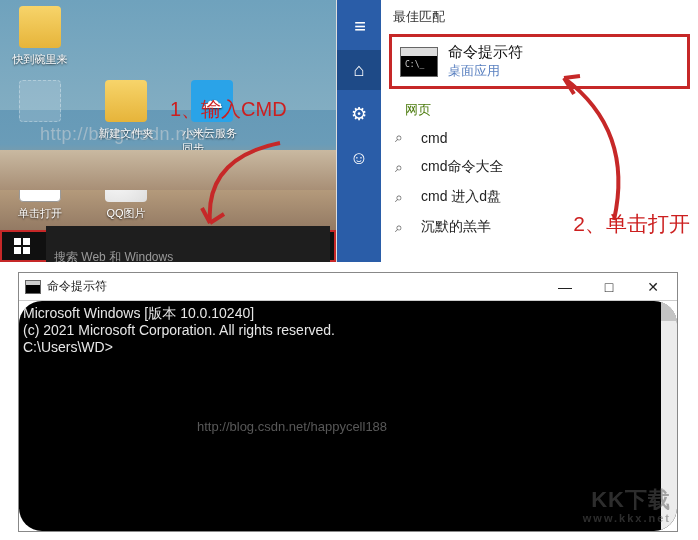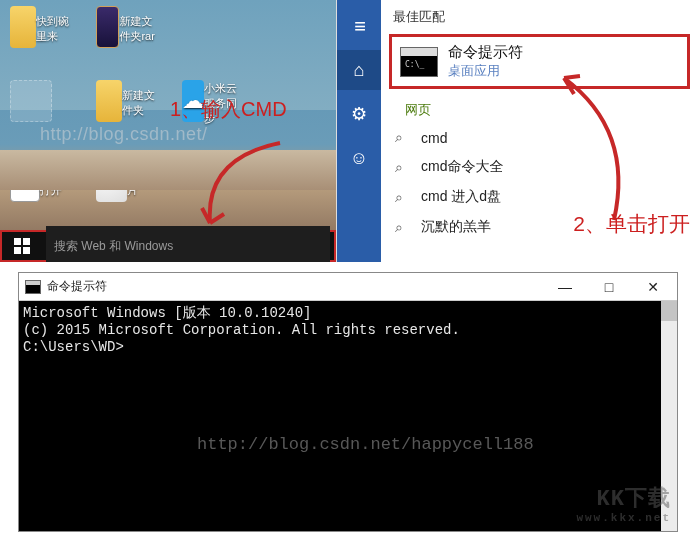--- a/index.html
+++ b/index.html
@@ -9,32 +9,32 @@
   .top-section { display: flex; height: 262px; }
 
   
   .desktop { width: 336px; height: 262px; position: relative; background: linear-gradient(to bottom, #5a93b5 0%, #6a9cb8 55%, #b59b7c 72%, #796050 100%); overflow: hidden; }
   .desktop::before { content:""; position:absolute; top:0; left:0; right:0; height:110px; background: linear-gradient(to bottom, #6fa2bd, #82adc2); }
   .desktop::after { content:""; position:absolute; top:150px; left:0; right:0; height:40px; background: linear-gradient(to bottom, #c9b9a1, #a88f76); }
   .icons-row { position:absolute; display:flex; gap:26px; }
   .row1 { top:6px; left:10px; }
   .row2 { top:80px; left:10px; }
   .row3 { top:160px; left:10px; }
-  .dicon { width:60px; display:flex; flex-direction:row; align-items:center; color:#fff; font-size:11px; text-shadow:0 1px 2px rgba(0,0,0,.8); }
+  .dicon { width:60px; display:flex; flex-direction:column; align-items:center; color:#fff; font-size:11px; text-shadow:0 1px 2px rgba(0,0,0,.8); }
   .dicon .box { width:42px; height:42px; border-radius:4px; margin-bottom:4px; display:flex; align-items:center; justify-content:center; }
   .folder { background:linear-gradient(#f7d46a,#e6b43a); }
   .rar { background:linear-gradient(#3a2a6a,#18123a); border:1px solid #d1a05a; }
   .cloud { background:#2aa3e8; color:#fff; font-size:22px; }
   .txt { background:#fff; border:1px solid #999; color:#333; font-size:9px; }
   .qq { background:radial-gradient(circle at 30% 30%, #fff, #ddd); border-radius:50%; }
   .blank { background:rgba(255,255,255,.15); border:1px dashed rgba(255,255,255,.3); }
   .taskbar { position:absolute; bottom:0; left:0; right:0; height:32px; background:#101010; display:flex; align-items:center; border:2px solid #c62828; }
   .start-btn { width:40px; height:32px; display:flex; align-items:center; justify-content:center; color:#fff; }
   .start-btn svg { width:16px; height:16px; fill:#fff; }
-  .searchbox { flex:1; height:40px; margin:0 4px; background:#1e1e1e; color:#9a9a9a; display:flex; align-items:center; padding:0 8px; font-size:12px; }
+  .searchbox { flex:1; height:40px; margin:0 4px; background:#1e1e1e; color:#9a9a9a; display:flex; align-items:flex-end; padding:0 8px; font-size:12px; }
   .annotation1 { position:absolute; top:96px; left:170px; color:#cc1f1f; font-size:20px; font-weight:500; z-index:10; }
   .arrow1 { position:absolute; top:138px; left:200px; width:140px; height:95px; z-index:9; pointer-events:none; }
   .watermark1 { position:absolute; top:124px; left:40px; color:rgba(215,215,218,.5); font-size:18px; letter-spacing:.5px; z-index:5; }
 
   
   .search-panel { flex:1; height:262px; display:flex; background:#fff; border-left:1px solid #ddd; position:relative; }
   .side-rail { width:44px; background:#2a5da8; display:flex; flex-direction:column; align-items:center; padding-top:6px; gap:4px; }
   .rail-item { width:44px; height:40px; display:flex; align-items:center; justify-content:center; color:#fff; font-size:18px; }
   .rail-item.active { background:#1e4a87; }
   .rail-item.hamburger { font-size:20px; letter-spacing:-2px; }
@@ -54,42 +54,38 @@
   .watermark2 { position:absolute; top:128px; left:-14px; color:rgba(180,180,184,.6); font-size:18px; z-index:5; }
 
   
   .cmd-window { position:absolute; top:272px; left:18px; width:660px; height:260px; border:1px solid #888; display:flex; flex-direction:column; background:#fff; }
   .titlebar { height:28px; display:flex; align-items:center; padding:0 2px 0 6px; background:#fff; border-bottom:1px solid #ccc; }
   .titlebar .ico { width:16px; height:14px; background:#000; border:1px solid #666; margin-right:6px; position:relative; }
   .titlebar .ico::before { content:""; position:absolute; top:0;left:0;right:0;height:4px;background:#ccc; }
   .titlebar .txt-title { font-size:12px; color:#222; }
   .titlebar .spacer { flex:1; }
   .win-btn { width:44px; height:28px; display:flex; align-items:center; justify-content:center; font-size:14px; color:#222; }
-  .console { flex:1; background:#000; color:#e6e6e6; font-family: Liberation Mono, monospace; font-size:14px; padding:4px 4px; position:relative; overflow:hidden; }
+  .console { flex:1; background:#000; color:#e6e6e6; font-family: Liberation Sans, sans-serif; font-size:14px; padding:4px 4px; position:relative; overflow:hidden;border-radius:23px; }
   .console .line { white-space:pre; line-height:17px; }
-  .console .wm { position:absolute; top:134px; left:178px; color:#585858; font-size:17px; }
+  .console .wm { position:absolute; top:118px; left:178px; color:#585858; font-size:13px; }
   .kkx { position:absolute; bottom:4px; right:6px; color:rgba(90,90,90,.5); font-size:22px; font-weight:700; letter-spacing:1px; text-align:right; line-height:18px; }
   .kkx .sub { font-size:11px; display:block; letter-spacing:2px; }
   .scrollbar-v { position:absolute; right:0; top:0; bottom:0; width:16px; background:#ececec; }
   .scrollbar-v .thumb { position:absolute; top:0; left:0; right:0; height:20px; background:#c4c4c4; }
 </style>
 </head>
 <body>
 
 <div class="top-section">
 
   <div class="desktop">
     <div class="icons-row row1">
       <div class="dicon">
           <div class="box folder"></div>
           <span>快到碗里来</span>
-        </div>
-      <div class="dicon">
-          <div class="box rar"></div>
-          <span>新建文件夹rar</span>
         </div>
     </div>
     <div class="icons-row row2">
       <div class="dicon">
           <div class="box blank"></div>
           <span></span>
         </div>
       <div class="dicon">
           <div class="box folder"></div>
           <span>新建文件夹</span>
@@ -178,21 +174,21 @@
   <div class="titlebar">
     <div class="ico"></div>
     <div class="txt-title">命令提示符</div>
     <div class="spacer"></div>
     <div class="win-btn">—</div>
     <div class="win-btn">□</div>
     <div class="win-btn">✕</div>
   </div>
   <div class="console">
     <div class="line">Microsoft Windows [版本 10.0.10240]</div>
-    <div class="line">(c) 2015 Microsoft Corporation. All rights reserved.</div>
+    <div class="line">(c) 2021 Microsoft Corporation. All rights reserved.</div>
     <div class="line"></div>
     <div class="line">C:\Users\WD&gt;</div>
     <div class="wm">http://blog.csdn.net/happycell188</div>
     <div class="scrollbar-v">
         <div class="thumb"></div>
       </div>
     <div class="kkx">
       <span>KK下载</span>
       <span class="sub">www.kkx.net</span>
     </div>

